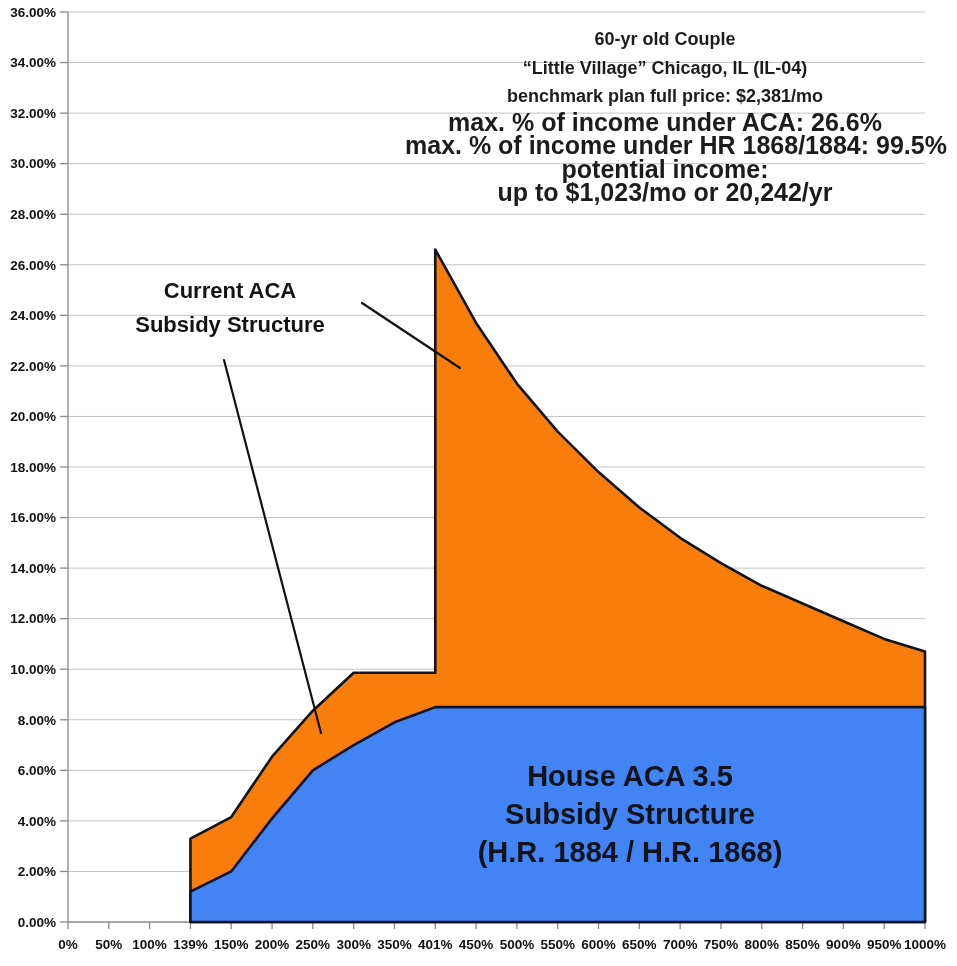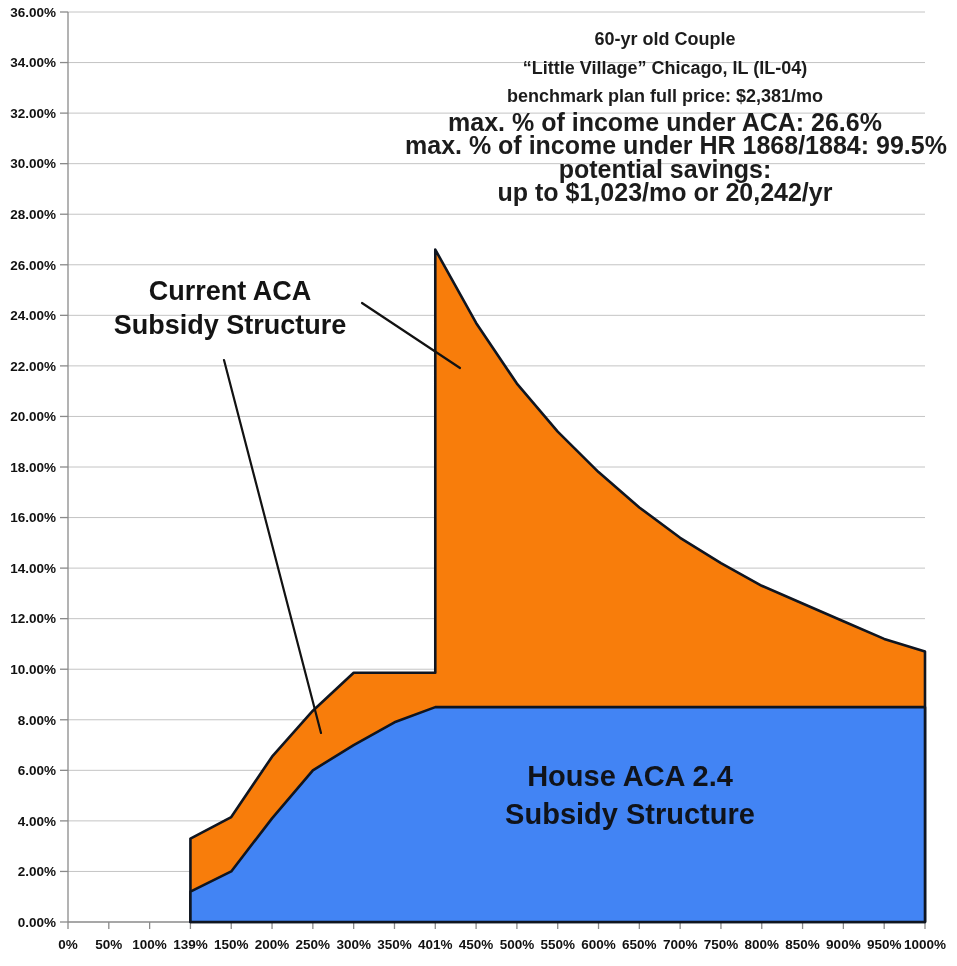--- a/index.html
+++ b/index.html
@@ -14,21 +14,21 @@
   .tickY{font:700 13.5px "Liberation Sans", sans-serif;fill:#111111;}
   .tickX{font:700 13.5px "Liberation Sans", sans-serif;fill:#111111;}
   .hdr{
     position:absolute;left:405px;top:25px;width:520px;
     text-align:center;color:#1c1c1c;font-weight:700;
   }
   .hb{font-size:18px;line-height:28.5px;white-space:nowrap;}
   .hs{font-size:25px;line-height:23.5px;white-space:nowrap;}
   .lbl-aca{
     position:absolute;left:95px;top:274px;width:270px;
-    text-align:center;font-weight:700;font-size:27px;line-height:34px;
+    text-align:center;font-weight:700;font-size:22px;line-height:34px;
     color:#141414;white-space:nowrap;
   }
   .lbl-house{
     position:absolute;left:440px;top:757px;width:380px;
     text-align:center;font-weight:700;font-size:29px;line-height:38px;
     color:#10131a;white-space:nowrap;
   }
 </style>
 </head>
 <body>
@@ -149,27 +149,28 @@
         <line x1="224" y1="360" x2="321" y2="733" stroke="#121212" stroke-width="2.2" stroke-linecap="round"></line>
       </g>
     </svg>
 
   <div class="hdr">
     <div class="hb">60-yr old Couple</div>
     <div class="hb">“Little Village” Chicago, IL (IL-04)</div>
     <div class="hb">benchmark plan full price: $2,381/mo</div>
     <div class="hs">max. % of income under ACA: 26.6%</div>
     <div class="hs">max. % of income under HR 1868/1884: 99.5%</div>
-    <div class="hs">potential savings:</div>
+    <div class="hs">potential income:</div>
     <div class="hs">up to $1,023/mo or 20,242/yr</div>
   </div>
 
   <div class="lbl-aca">
     <div>Current ACA</div>
     <div>Subsidy Structure</div>
   </div>
 
   <div class="lbl-house">
-    <div>House ACA 2.4</div>
+    <div>House ACA 3.5</div>
     <div>Subsidy Structure</div>
+    <div>(H.R. 1884 / H.R. 1868)</div>
   </div>
 
 </div>
 
 </body></html>

